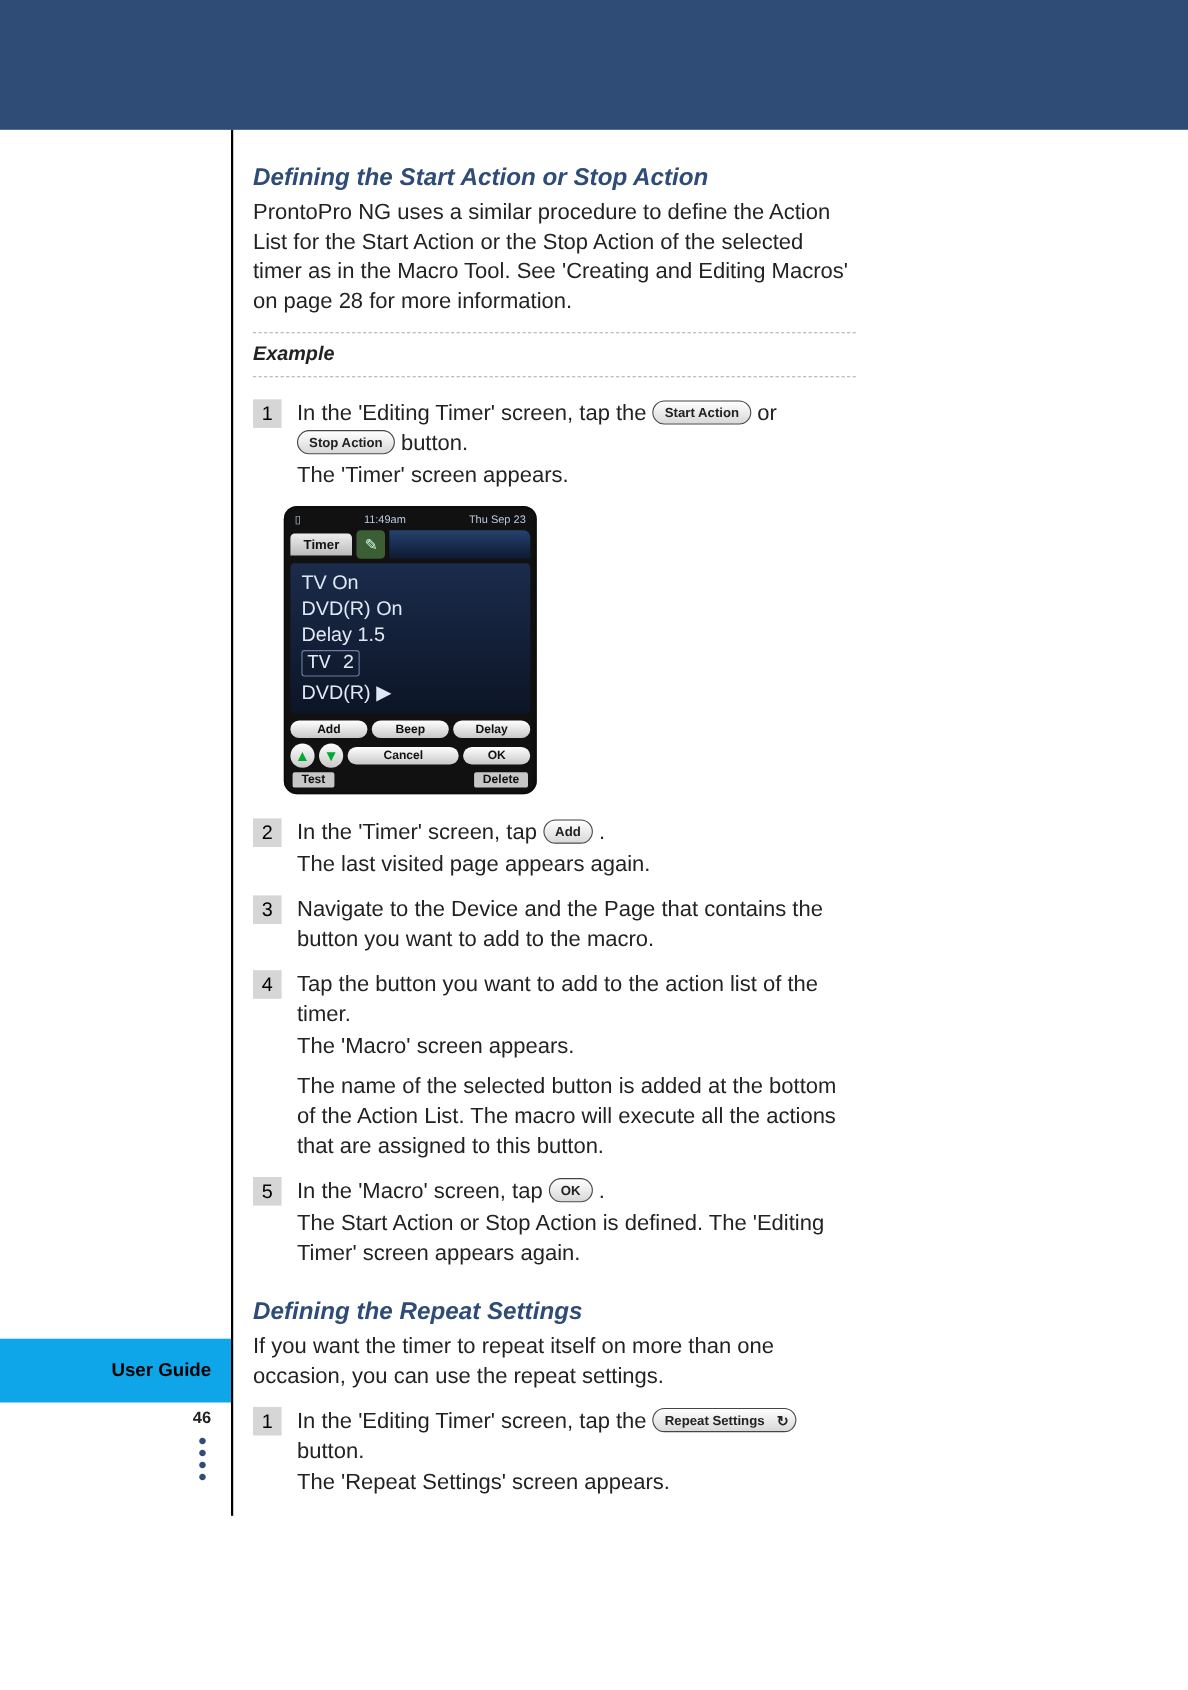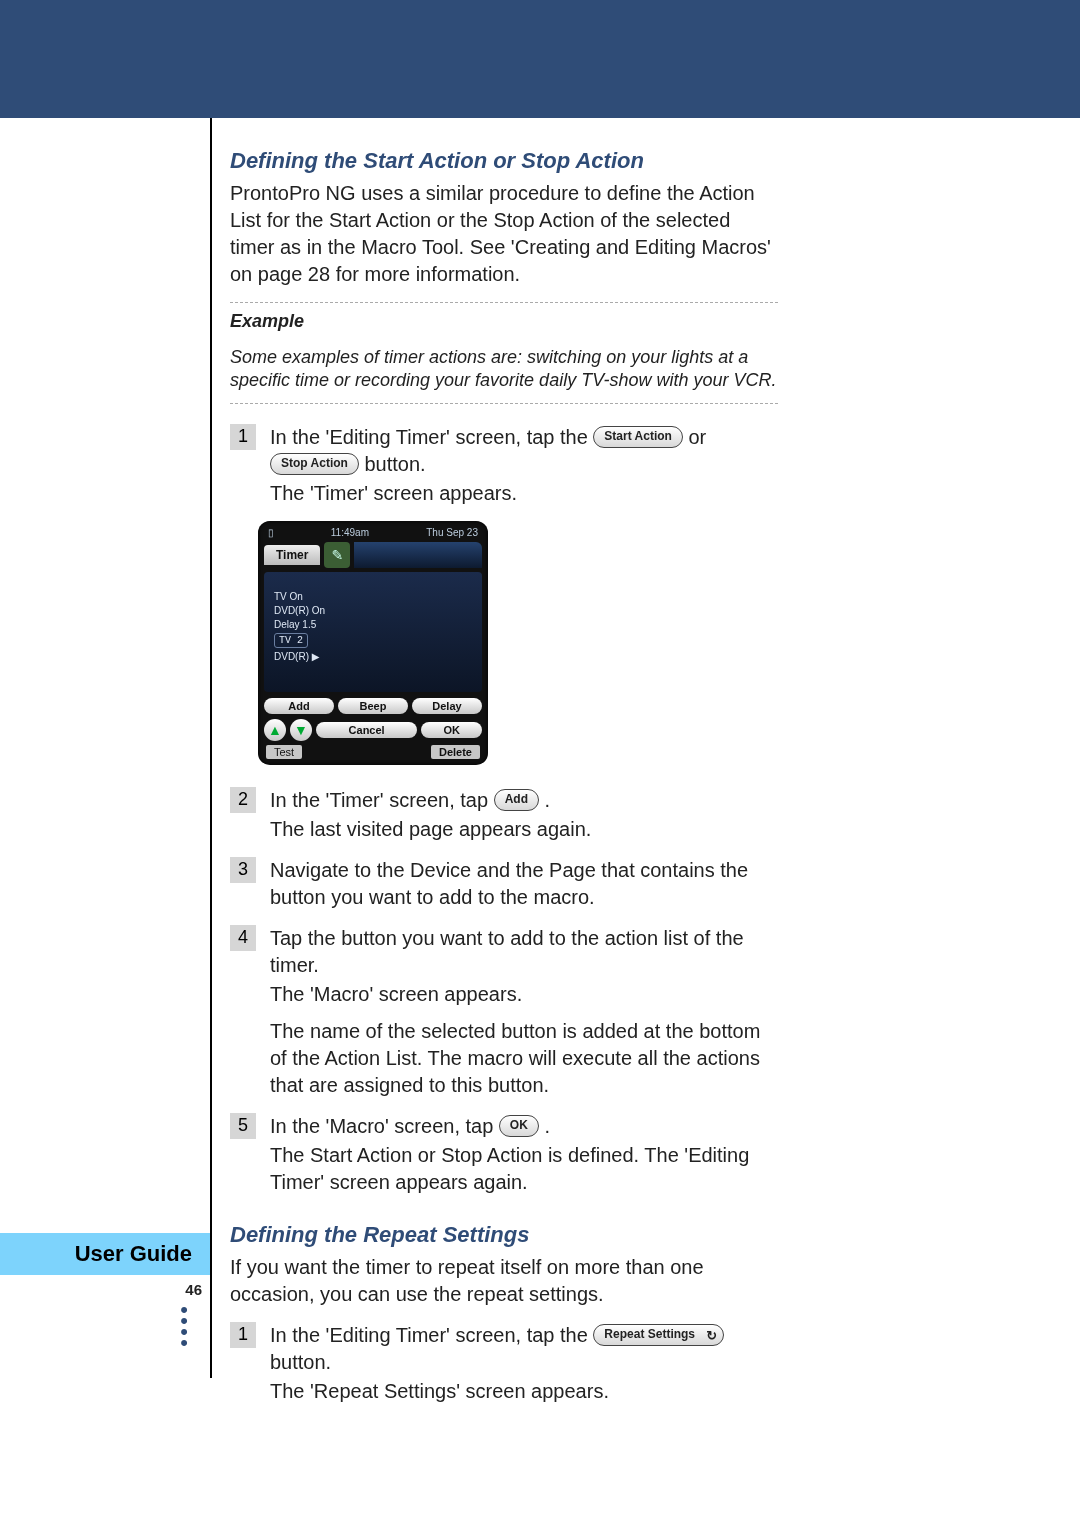--- a/index.html
+++ b/index.html
@@ -25,56 +25,55 @@
   .pill-wide { padding: 0 28px 0 10px; position: relative; }
   .pill-wide .refresh { position: absolute; right: 6px; top: 2px; font-size: 13px; }
 
   
   .shot { width: 230px; margin: 14px 0 22px 28px; border-radius: 12px; background: #111; padding: 6px; box-shadow: inset 0 0 4px #000; }
   .shot-time { display: flex; align-items: center; justify-content: space-between; padding: 0 4px 4px 4px; font-size: 10px; color: #bcd; }
   .shot-hdr { display: flex; align-items: center; gap: 0; margin-bottom: 4px; }
   .shot-tab { background: linear-gradient(#eee,#bbb); color: #111; font-size: 12px; font-weight: 700; padding: 3px 12px; border-radius: 4px 4px 0 0; }
   .shot-hdr-icon { width: 26px; height: 26px; background: #3b5e34; border-radius: 4px; margin-left: 4px; display:flex; align-items:center; justify-content:center; color:#cfe; font-size:14px; }
   .shot-hdr-right { flex:1; height: 26px; background: linear-gradient(180deg,#25426e,#0d1a30); border-radius: 0 6px 0 0; margin-left:4px; }
-  .shot-body { background: linear-gradient(#1b2b4b,#0c1526); border-radius: 4px; padding: 16px 6px 6px 10px; min-height: 120px; color: #dfe8f5; font-size: 10px; }
+  .shot-body { background: linear-gradient(#1b2b4b,#0c1526); border-radius: 4px; padding: 4px 6px 6px 10px; min-height: 120px; color: #dfe8f5; font-size: 18px; }
   .shot-body div { margin: 3px 0; }
   .shot-body .row-sel { border:1px solid #6a7ea0; border-radius:3px; padding:1px 4px; display:inline-block;font-family:Liberation Mono, monospace; }
   .shot-btn-row { display: flex; gap: 4px; margin-top: 6px; }
   .shot-btn { flex: 1; background: linear-gradient(#fff,#c8c8c8); border-radius: 10px; text-align: center; font-size: 11px; font-weight: 700; color: #111; padding: 2px 0; }
   .shot-ctrl-row { display: flex; align-items: center; gap: 4px; margin-top: 5px; }
   .shot-circle { width: 22px; height: 22px; border-radius: 50%; background: linear-gradient(#fff,#c8c8c8); display:flex; align-items:center; justify-content:center; font-size:14px; font-weight:900; color:#0a3; }
   .shot-circle.dn { color:#0a3; }
   .shot-mid-btn { flex: 1; background: linear-gradient(#fff,#c8c8c8); border-radius: 10px; text-align: center; font-size: 11px; font-weight: 700; color:#111; padding: 2px 0; }
   .shot-foot { display:flex; justify-content: space-between; padding: 4px 2px 0 2px; font-size:11px; }
-  .shot-foot .l { background:#c7c7c7; color:#111; padding:1px 8px; border-radius:2px; font-weight:400; }
+  .shot-foot .l { background:#c7c7c7; color:#111; padding:1px 8px; border-radius:2px; font-weight:700; }
   .shot-foot .r { background:#c7c7c7; color:#111; padding:1px 8px; border-radius:2px; font-weight:700; }
 
   .footer { position: absolute; left: 0; bottom: 30px; width: 210px; }
-  .footer-box { background: #7dd3fc; padding: 8px 0; text-align: right; padding-right: 18px; font-weight: 800; font-size: 22px; color: #000; }
-  .footer-page { text-align: right; padding-right: 8px; font-size: 15px; font-weight: 800; margin-top: 6px; }
+  .footer-box { background: #0ea5e9; padding: 19px 0; text-align: right; padding-right: 18px; font-weight: 800; font-size: 17px; color: #000; }
+  .footer-page { text-align: right; padding-right: 18px; font-size: 15px; font-weight: 800; margin-top: 6px; }
   .footer-dots { text-align: right; padding-right: 22px; margin-top: 6px; line-height: 0.5; }
   .footer-dots span { display:block; font-size: 22px; color: #2f4c77; }
 </style>
 </head>
 <body>
 
 <div class="page">
   <div class="top-bar"></div>
   <div class="blue-strip"></div>
 
   <div class="content-wrap" style="height:1260px;">
     <div class="vrule"></div>
 
     <div class="main">
       <div class="subhead">Defining the Start Action or Stop Action</div>
       <div class="para">ProntoPro NG uses a similar procedure to define the Action List for the Start Action or the Stop Action of the selected timer as in the Macro Tool. See 'Creating and Editing Macros' on page 28 for more information.</div>
 
       <div class="example-box">
         <div class="example-label">Example</div>
-        <div class="example-text">Some examples of timer actions are: switching on your lights at a specific time or recording your favorite daily TV-show with your VCR.</div>
       </div>
 
       <div class="step">
         <div class="step-num">1</div>
         <div class="step-body">
           <span>In the 'Editing Timer' screen, tap the </span>
           <span class="pill">Start Action</span>
           <span> or </span>
           <span class="pill">Stop Action</span>
           <span> button.</span>

